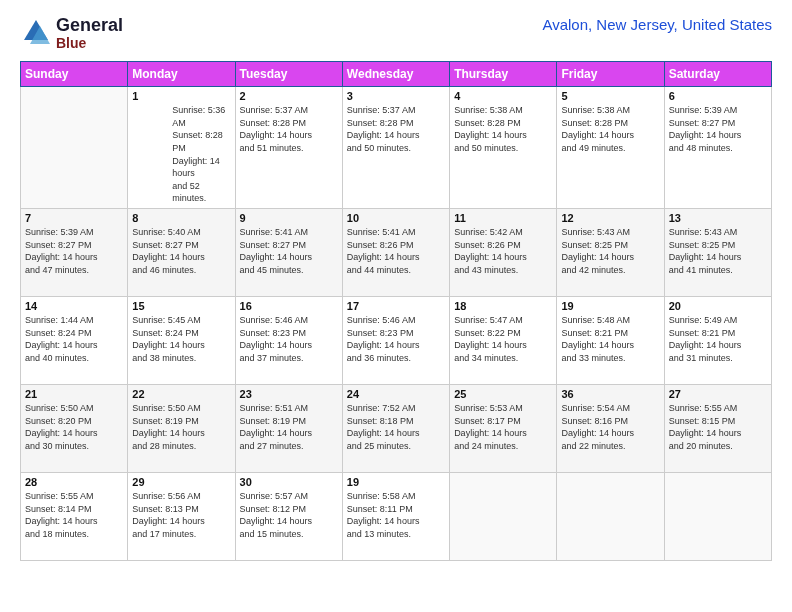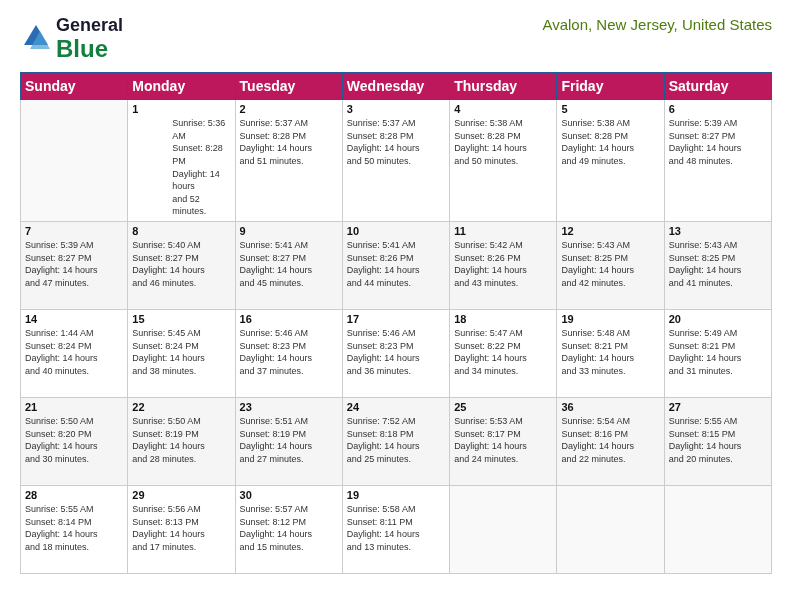--- a/index.html
+++ b/index.html
@@ -32,55 +32,55 @@
       display: flex;
       flex-direction: column;
       line-height: 1.1;
     }
     .logo-general {
       font-size: 18px;
       font-weight: bold;
       color: #1a1a2e;
     }
     .logo-blue {
-      font-size: 24px;
-      font-weight: bold;
-      color: #15803d;
+      font-size: 14px;
+      font-weight: bold;
+      color: #7f1d1d;
     }
     .logo-icon {
       width: 32px;
       height: 32px;
       margin-right: 4px;
       position: relative;
       top: -2px;
     }
     .title-block {
       text-align: right;
     }
     .main-title {
       font-size: 38px;
       font-weight: bold;
       color: #1a1a2e;
       line-height: 1.1;
     }
     .subtitle {
       font-size: 15px;
-      color: #4d7c0f;
+      color: #1d4ed8;
     }
     .calendar {
       flex: 1;
       border: 1px solid #ccc;
       border-collapse: collapse;
       width: 100%;
       table-layout: fixed;
     }
     .calendar th {
-      background: #be185d;
+      background: #d946ef;
       color: #fff;
-      font-size: 14px;
+      font-size: 12px;
       font-weight: bold;
       padding: 5px 4px;
       text-align: left;
       border: 1px solid #1d5a9a;
     }
     .calendar td {
       border: 1px solid #ccc;
       vertical-align: top;
       padding: 3px 4px;
       font-size: 9.5px;

